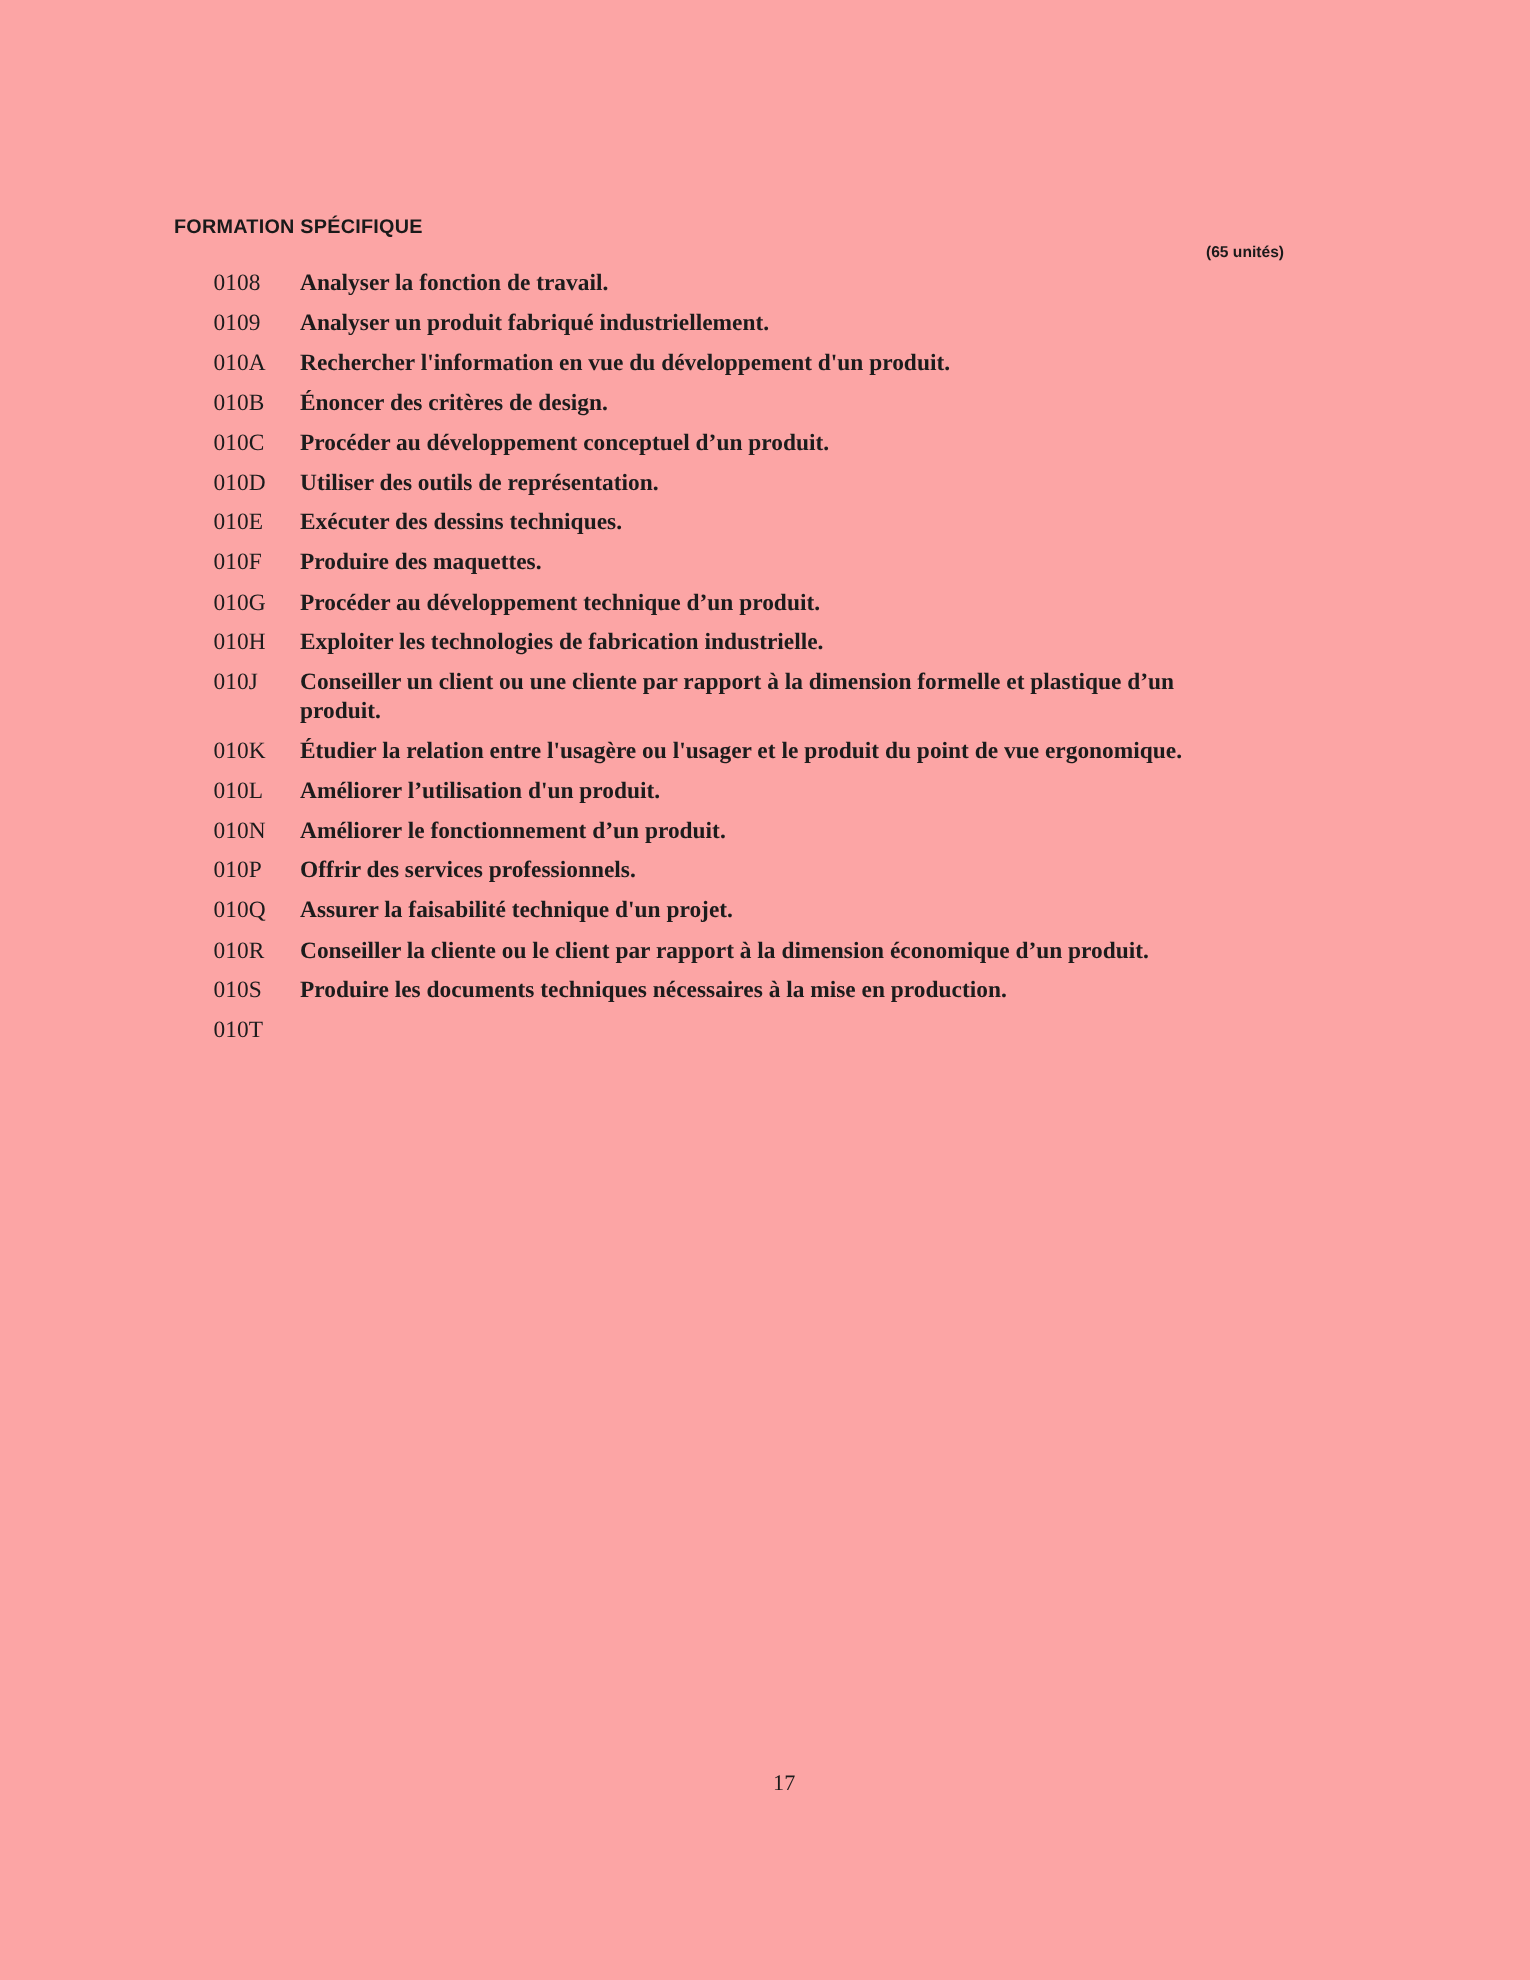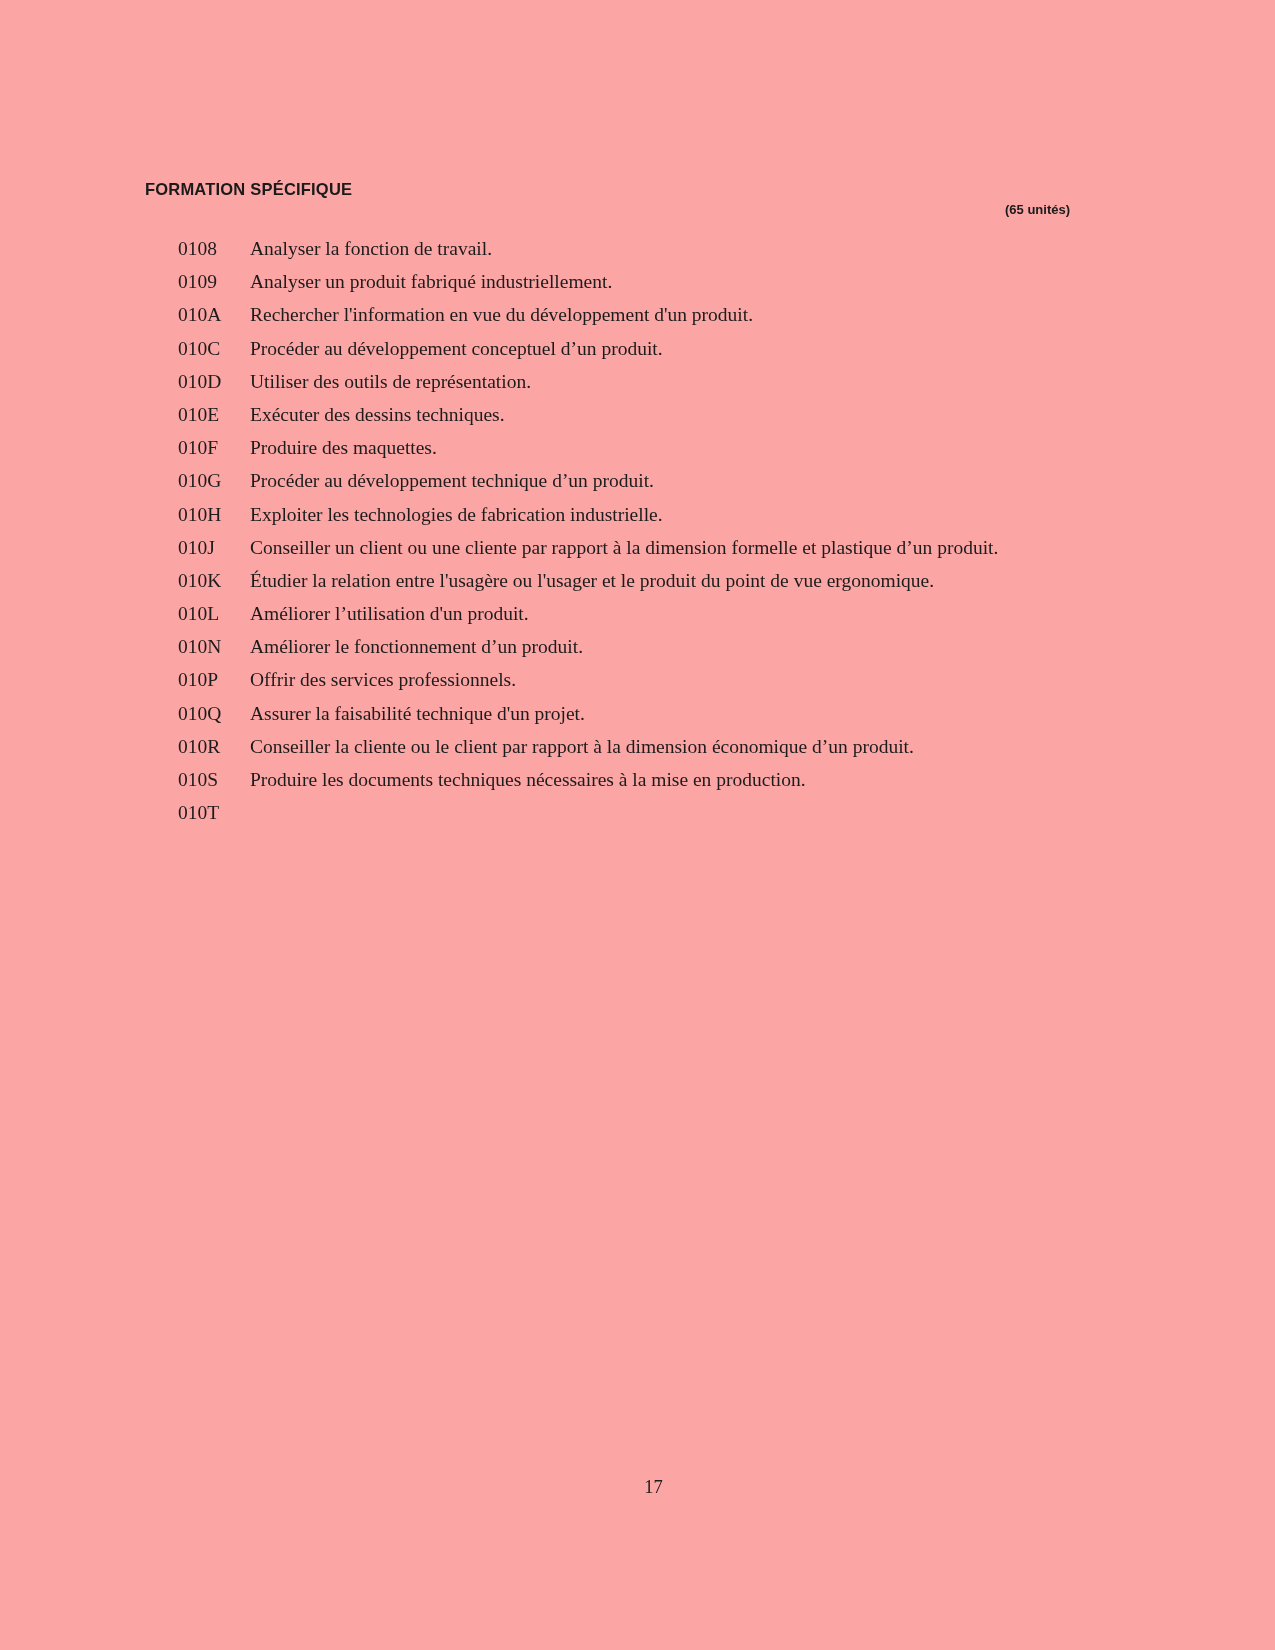--- a/index.html
+++ b/index.html
@@ -32,37 +32,38 @@
     right: 205px;
     top: 202px;
     font-family: "Liberation Sans", sans-serif;
     font-weight: bold;
     font-size: 13px;
     color: #1a1a1a;
   }
   .course-list {
     position: absolute;
     left: 178px;
-    top: 237px;
+    top: 225px;
     width: 860px;
   }
   .course-row {
     display: flex;
     align-items: flex-start;
     margin-bottom: 8.6px;
     font-size: 19.5px;
     line-height: 24.6px;
   }
   .course-code {
     flex: 0 0 72px;
     white-space: nowrap;
   }
   .course-text {
     flex: 0 1 auto;
     max-width: 782px;
+    font-weight: bold;
   }
   .page-number {
     position: absolute;
     left: 0;
     top: 1477px;
     width: 100%;
     text-align: center;
     font-size: 18.5px;
     color: #1c1c1c;
     padding-left: 32px;
@@ -83,20 +84,24 @@
       <span class="course-code">0108</span>
       <span class="course-text">Analyser la fonction de travail.</span>
     </div>
     <div class="course-row">
       <span class="course-code">0109</span>
       <span class="course-text">Analyser un produit fabriqué industriellement.</span>
     </div>
     <div class="course-row">
       <span class="course-code">010A</span>
       <span class="course-text">Rechercher l'information en vue du développement d'un produit.</span>
+    </div>
+    <div class="course-row">
+      <span class="course-code">010B</span>
+      <span class="course-text">Énoncer des critères de design.</span>
     </div>
     <div class="course-row">
       <span class="course-code">010C</span>
       <span class="course-text">Procéder au développement conceptuel d’un produit.</span>
     </div>
     <div class="course-row">
       <span class="course-code">010D</span>
       <span class="course-text">Utiliser des outils de représentation.</span>
     </div>
     <div class="course-row">

